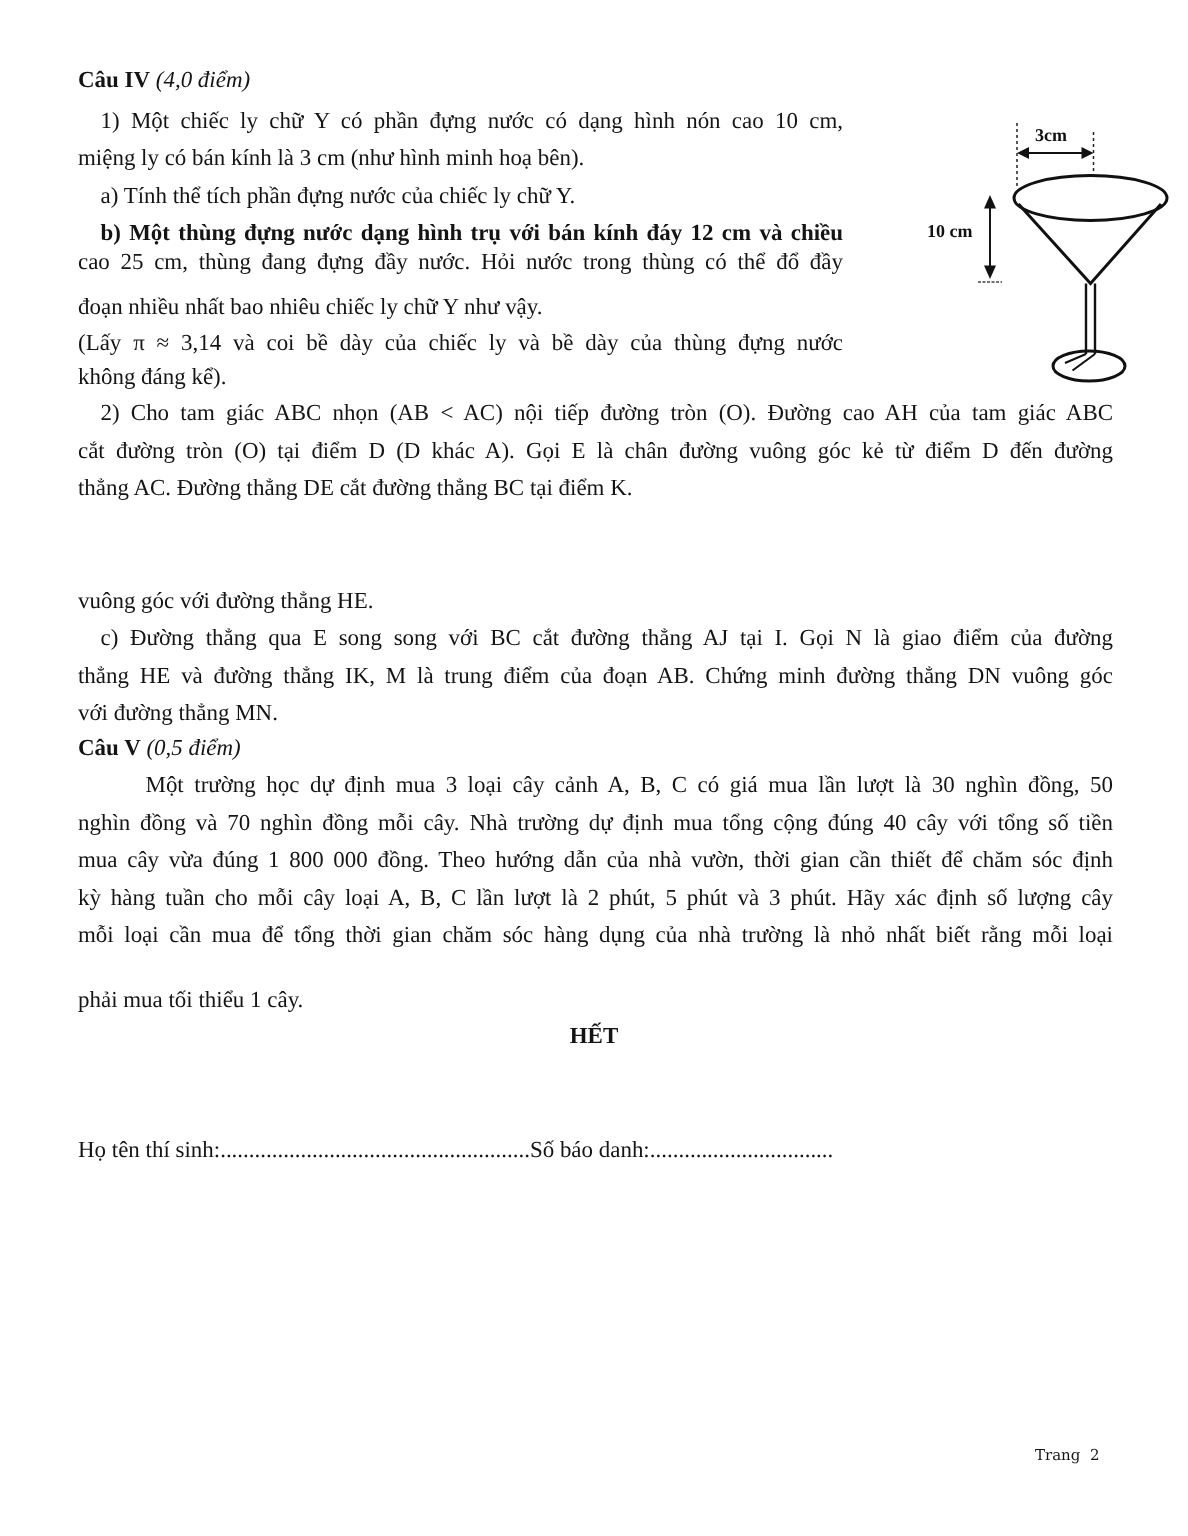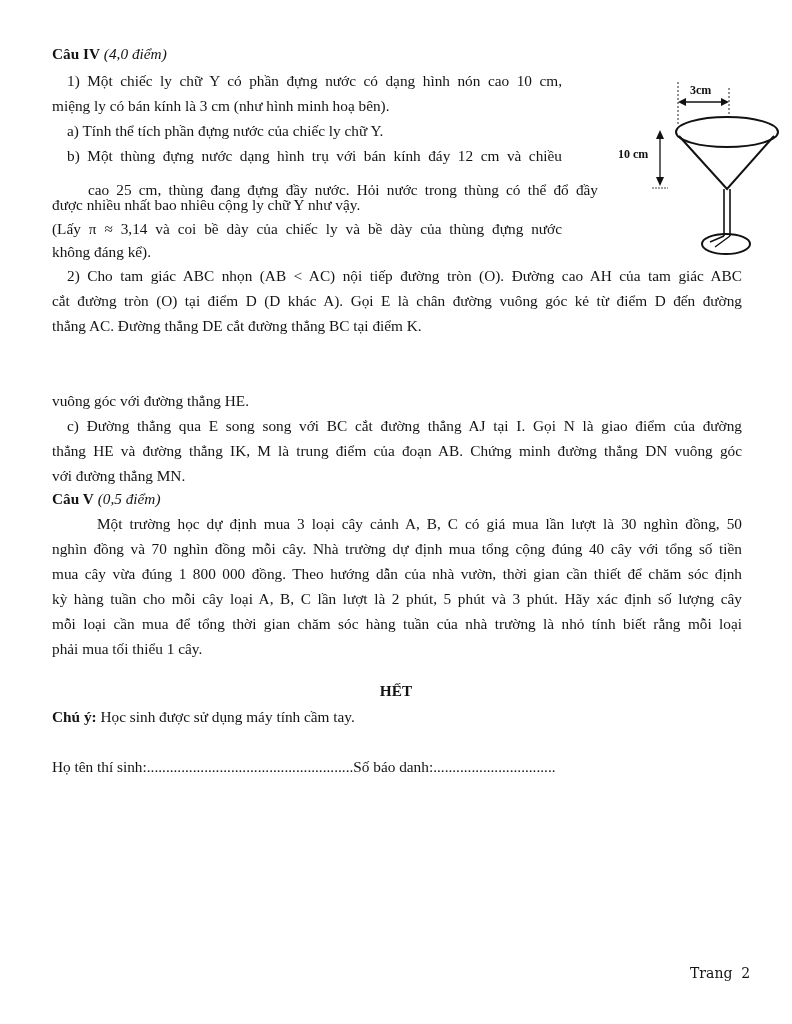--- a/index.html
+++ b/index.html
@@ -11,39 +11,39 @@
     }
     .page { position: absolute; left: 0; top: 0; width: 792px; height: 1024px; padding-left: 20px; }
     .line { position: absolute; left: 52px; white-space: nowrap; line-height: 20px; }
     .ind1 { left: 67px; }
     .ind2 { left: 97px; }
     b { font-weight: bold; }
     i { font-style: italic; }
     .just { width: 690px; text-align: justify; text-align-last: justify; white-space: normal; }
     .just-short { width: 510px; text-align: justify; text-align-last: justify; white-space: normal; }
     .figure { position: absolute; left: 576px; top: 74px; width: 170px; height: 185px; margin-left: 40px; }
-    .footer { position: absolute; left: 690px; top: 965px; font-size: 14px; font-family: "DejaVu Serif", serif; }
+    .footer { position: absolute; left: 690px; top: 965px; font-size: 10px; font-family: "DejaVu Serif", serif; }
     .het { position: absolute; left: 0; width: 792px; top: 682px; text-align: center; font-weight: bold; }
   </style>
 </head>
 <body>
 
 <div class="page">
 
   <div class="line" style="top:44px;">
     <b>Câu IV</b>
     <i>(4,0 điểm)</i>
   </div>
 
   <div class="line ind1 just-short" style="top:71px; width:495px;">1)  Một chiếc ly chữ Y có phần đựng nước có dạng hình nón cao 10 cm,</div>
   <div class="line" style="top:96px;">miệng ly có bán kính là 3 cm (như hình minh hoạ bên).</div>
   <div class="line ind1" style="top:121px;">a)  Tính thể tích phần đựng nước của chiếc ly chữ Y.</div>
-  <div class="line ind1 just-short" style="top:146px; width:495px;">b)   Một thùng đựng nước dạng hình trụ với bán kính đáy 12 cm và chiều</div>
-  <div class="line just-short" style="top:180px;margin-left:36px;">cao 25 cm, thùng đang đựng đầy nước. Hỏi nước trong thùng có thể đổ đầy</div>
-  <div class="line" style="top:195px;">được nhiều nhất bao nhiêu cộng ly chữ Y như vậy.</div>
+  <div class="line ind1 just-short" style="top:146px; width:495px;font-weight:bold;">b)   Một thùng đựng nước dạng hình trụ với bán kính đáy 12 cm và chiều</div>
+  <div class="line just-short" style="top:165px;">cao 25 cm, thùng đang đựng đầy nước. Hỏi nước trong thùng có thể đổ đầy</div>
+  <div class="line" style="top:195px;">đoạn nhiều nhất bao nhiêu chiếc ly chữ Y như vậy.</div>
   <div class="line just-short" style="top:219px;">(Lấy π ≈  3,14 và coi bề dày của chiếc ly và bề dày của thùng đựng nước</div>
   <div class="line" style="top:242px;">không đáng kể).</div>
 
   <div class="figure">
     <svg width="170" height="185" viewBox="0 0 170 185">
 
       <line x1="62" y1="8" x2="62" y2="50" stroke="#222" stroke-width="1" stroke-dasharray="2,2"></line>
       <line x1="113" y1="14" x2="113" y2="44" stroke="#222" stroke-width="1" stroke-dasharray="2,2"></line>
       <line x1="64" y1="28" x2="111" y2="28" stroke="#111" stroke-width="1.3"></line>
       <polygon points="62,28 70,24 70,32" fill="#111"></polygon>
@@ -76,28 +76,25 @@
   <div class="line" style="top:466px;">với đường thẳng MN.</div>
 
   <div class="line" style="top:489px;">
     <b>Câu V</b>
     <i>(0,5 điểm)</i>
   </div>
   <div class="line ind2 just" style="top:514px; width:645px;">Một trường học dự định mua 3 loại cây cảnh A, B, C có giá mua lần lượt là 30 nghìn đồng, 50</div>
   <div class="line just" style="top:539px;">nghìn đồng và 70 nghìn đồng mỗi cây. Nhà trường dự định mua tổng cộng đúng 40 cây với tổng số tiền</div>
   <div class="line just" style="top:564px;">mua cây vừa đúng 1 800 000 đồng. Theo hướng dẫn của nhà vườn, thời gian cần thiết để chăm sóc định</div>
   <div class="line just" style="top:589px;">kỳ hàng tuần cho mỗi cây loại A, B, C lần lượt là 2 phút, 5 phút và 3 phút. Hãy xác định số lượng cây</div>
-  <div class="line just" style="top:614px;">mỗi loại cần mua để tổng thời gian chăm sóc hàng tuần của nhà trường là nhỏ tính biết rằng mỗi loại</div>
-  <div class="line" style="top:639px;">phải mua tối thiểu 1 cây.</div>
+  <div class="line just" style="top:614px;">mỗi loại cần mua để tổng thời gian chăm sóc hàng dụng của nhà trường là nhỏ nhất biết rằng mỗi loại</div>
+  <div class="line" style="top:657px;">phải mua tối thiểu 1 cây.</div>
 
   <div class="het">HẾT</div>
 
-  <div class="line" style="top:707px;">
-    <b>Chú ý:</b><span> Học sinh được sử dụng máy tính cầm tay.</span>
-  </div>
 
   <div class="line" style="top:757px;">
     <span>Họ tên thí sinh:</span><span>......................................................</span><span>Số báo danh:</span><span>................................</span>
   </div>
 
   <div class="footer">
     <span>Trang</span>&nbsp;&nbsp;<span>2</span>
   </div>
 </div>
 

